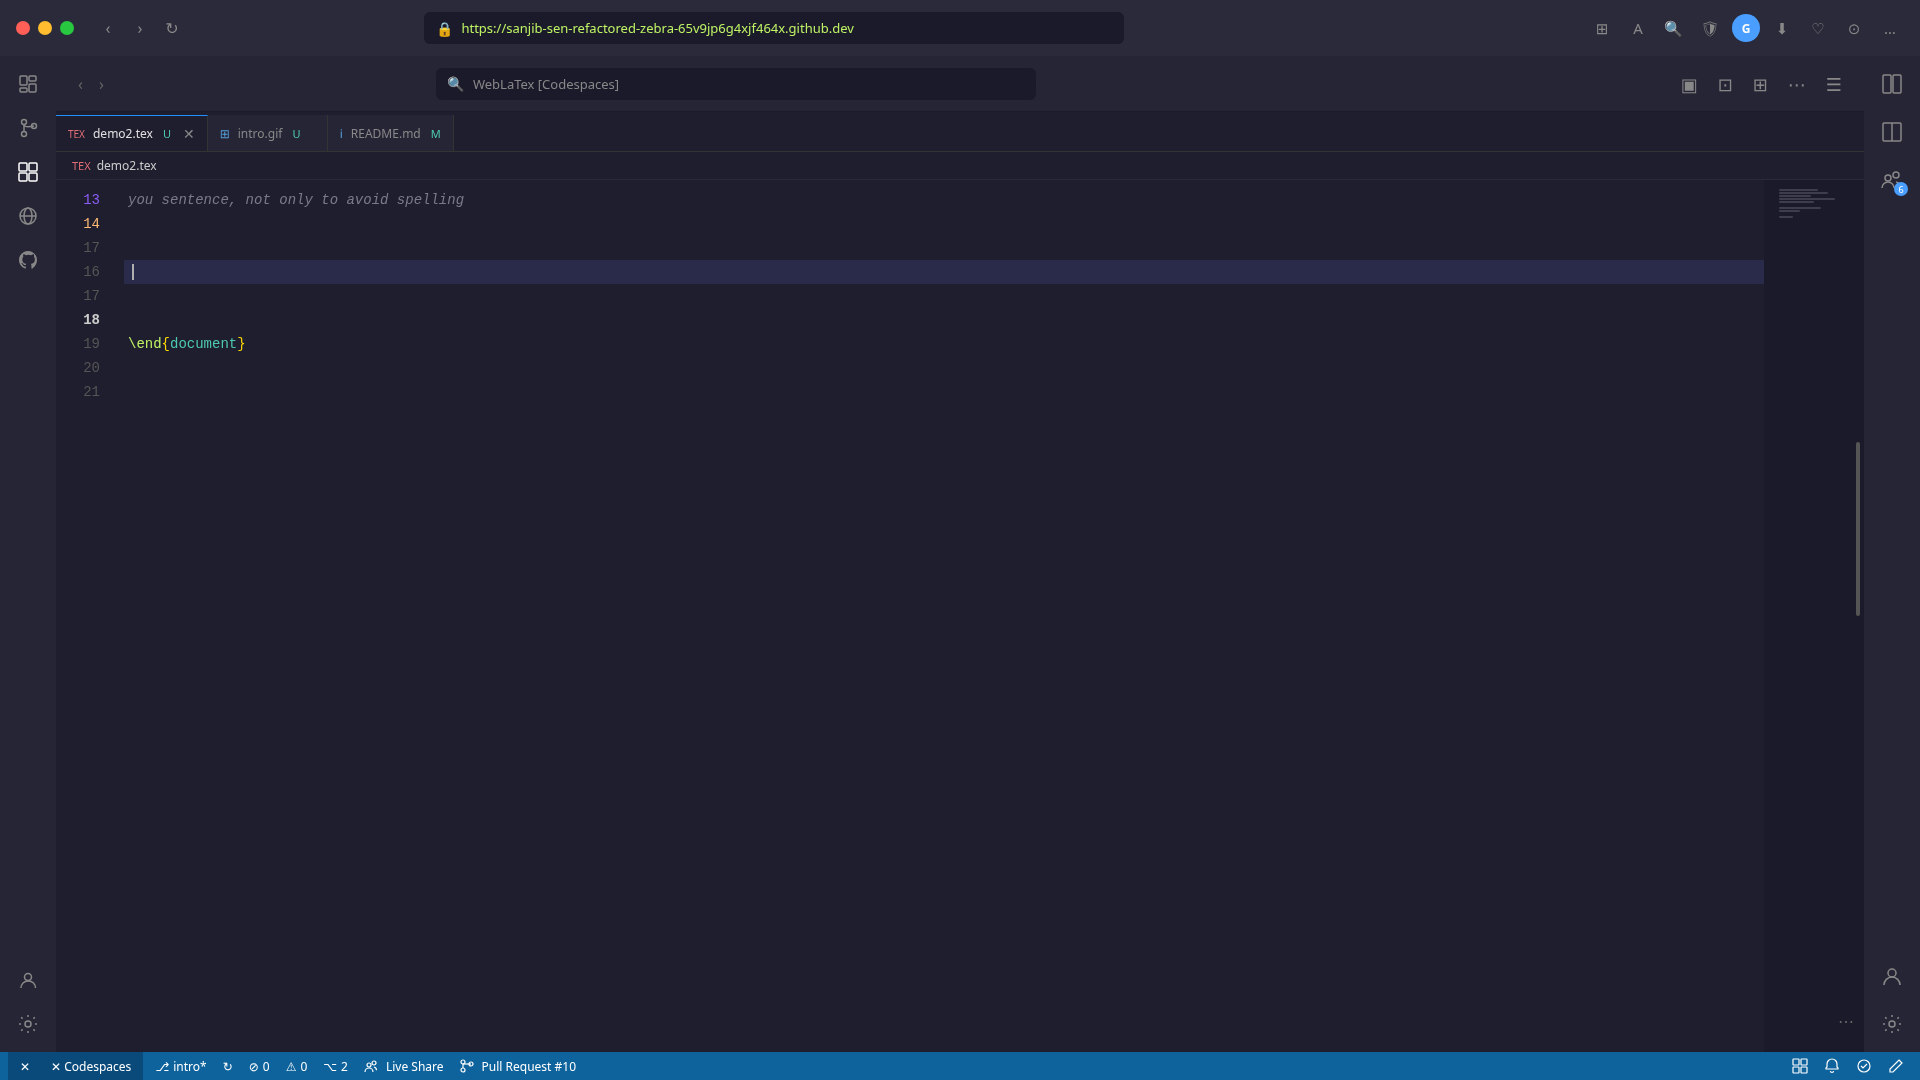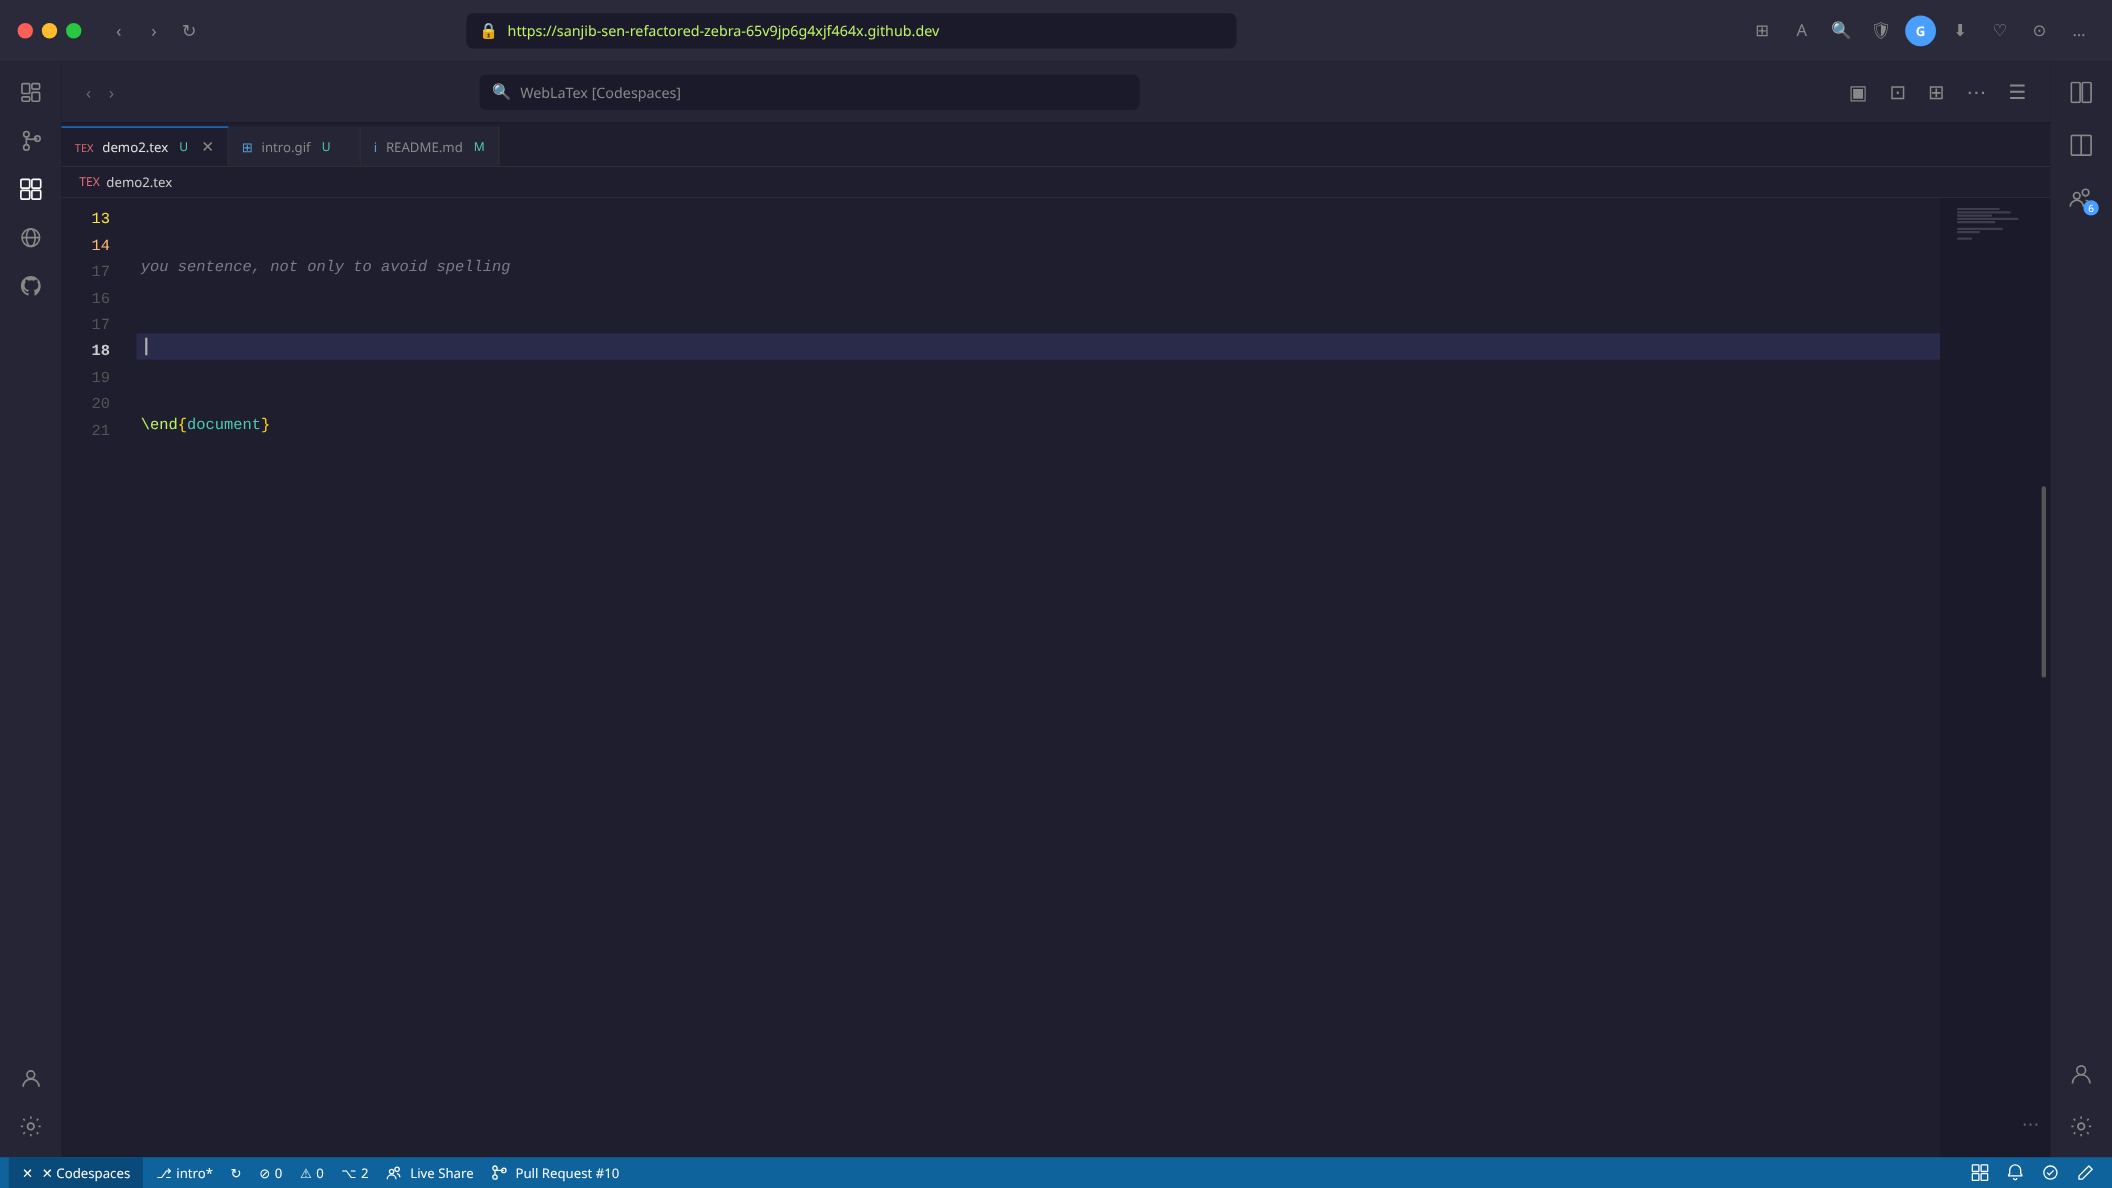--- a/index.html
+++ b/index.html
@@ -516,32 +516,32 @@
       </div>
     </div>
 
     <div class="file-breadcrumb">
       <span class="breadcrumb-icon">TEX</span>
       <span class="breadcrumb-text">demo2.tex</span>
     </div>
 
     <div class="code-editor">
       <div class="line-numbers">
-        <div style="color: #fde047; line-height: 24px;">13</div>
+        <div style="color: #8b5cf6; line-height: 24px;">13</div>
         <div style="color: #fdba74; line-height: 24px;">14</div>
         <div style="line-height: 24px;">17</div>
         <div style="line-height: 24px;">16</div>
         <div style="line-height: 24px;">17</div>
         <div style="color: #ccc; line-height: 24px; font-weight: bold;">18</div>
         <div style="line-height: 24px;">19</div>
         <div style="line-height: 24px;">20</div>
         <div style="line-height: 24px;">21</div>
       </div>
       <div class="code-content">
-        <div class="code-line faded" style="color: #666; font-style: italic; margin-top: 43px;">
+        <div class="code-line faded" style="color: #666; font-style: italic;">
           <span style="color: #7a7a8a;">you sentence, not only to avoid spelling</span>
         </div>
         <div class="code-line">&nbsp;</div>
         <div class="code-line">&nbsp;</div>
         <div class="code-line current-line">
           <span style="display: inline-block; width: 2px; height: 16px; background: #aeafad; margin-left: 4px; vertical-align: middle;"></span>
         </div>
         <div class="code-line">&nbsp;</div>
         <div class="code-line">&nbsp;</div>
         <div class="code-line">
@@ -605,21 +605,21 @@
         <circle cx="11" cy="11" r="3" stroke="#888" stroke-width="1.5"></circle>
         <path d="M11 2v2M11 18v2M2 11h2M18 11h2M4.2 4.2l1.4 1.4M16.4 16.4l1.4 1.4M4.2 17.8l1.4-1.4M16.4 5.6l1.4-1.4" stroke="#888" stroke-width="1.5"></path>
       </svg>
     </div>
   </div>
 </div>
 
 <div class="status-bar">
   <div class="status-item status-codespaces">
     <span>✕</span>
-    <span style="margin-left: 4px;">✕  Codespaces</span>
+    <span style="margin-left: 17px;">✕  Codespaces</span>
   </div>
   <div class="status-item">
     <span>⎇</span>
     <span> intro*</span>
   </div>
   <div class="status-item">
     <span>↻</span>
   </div>
   <div class="status-item">
     <span>⊘</span>

